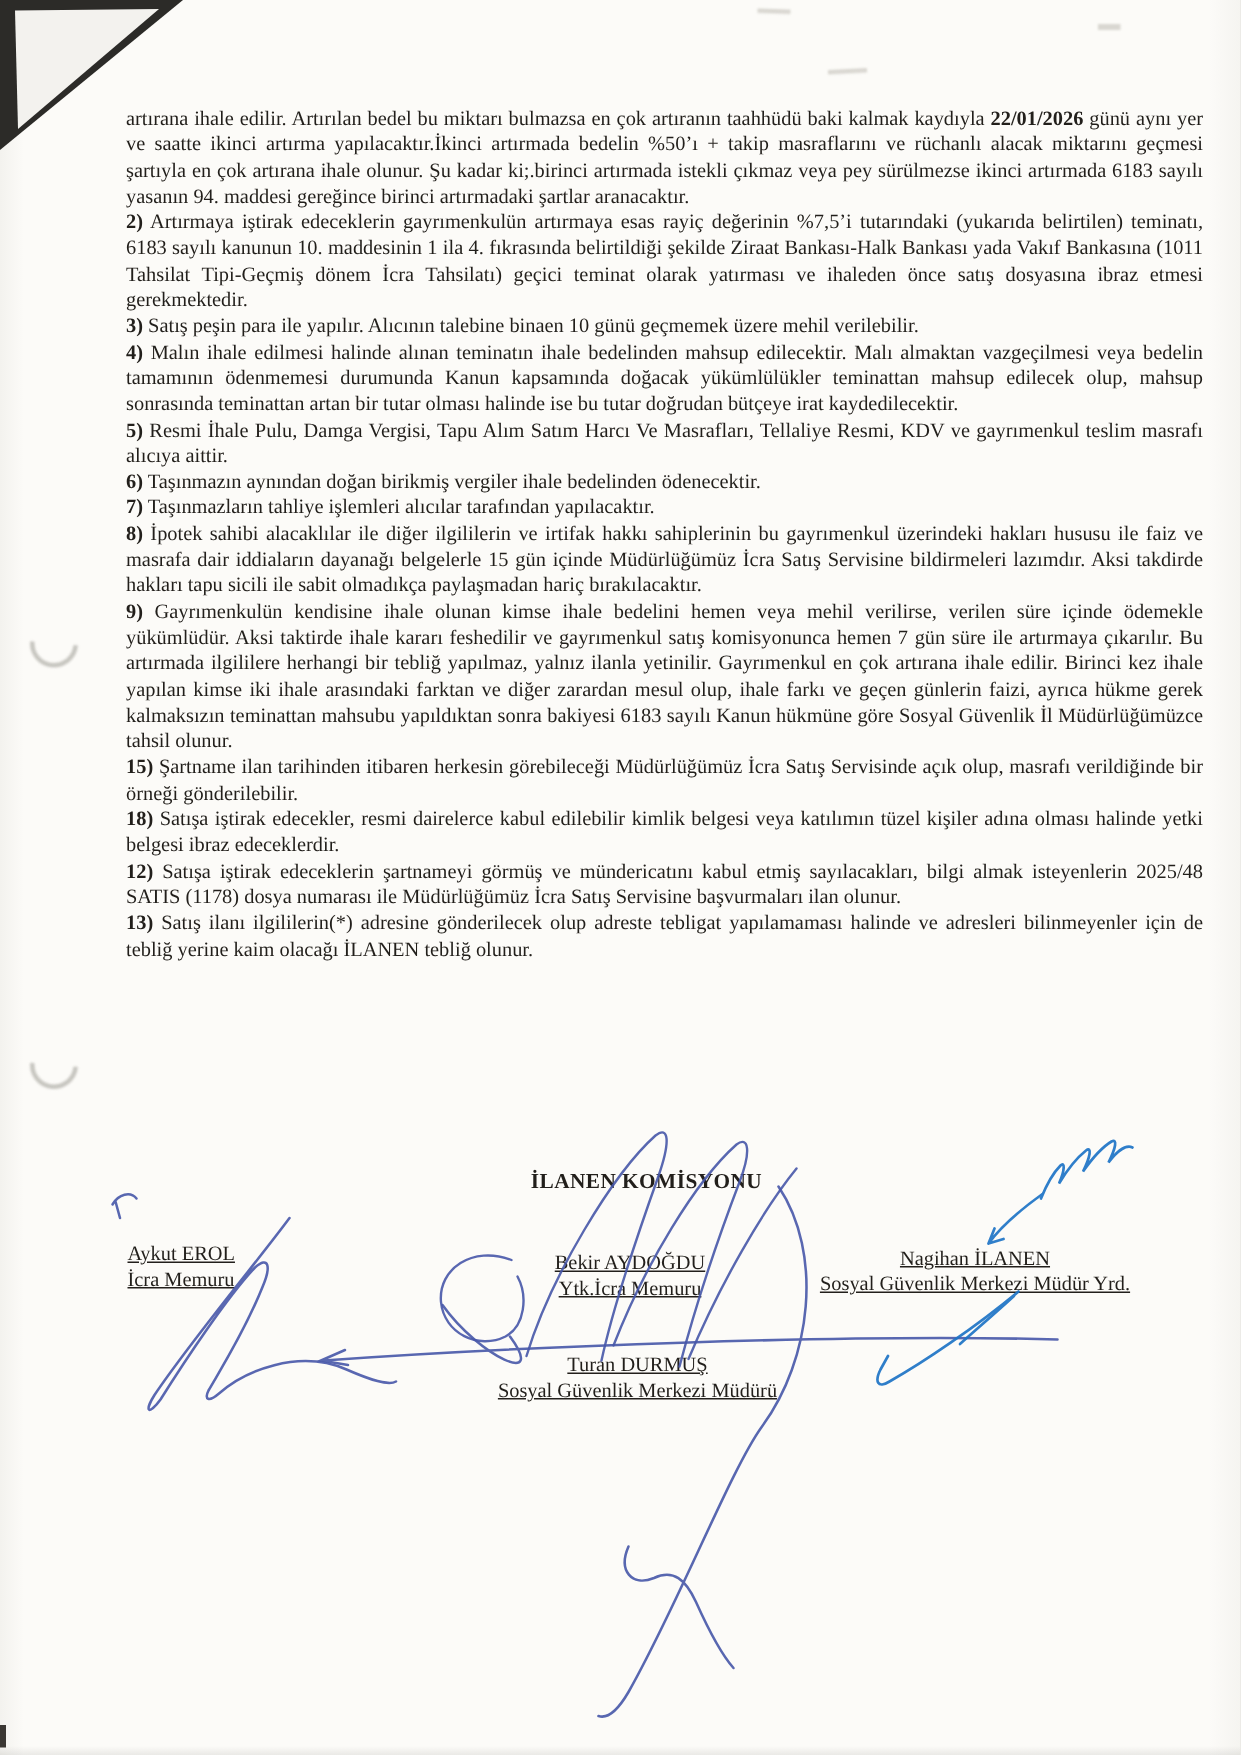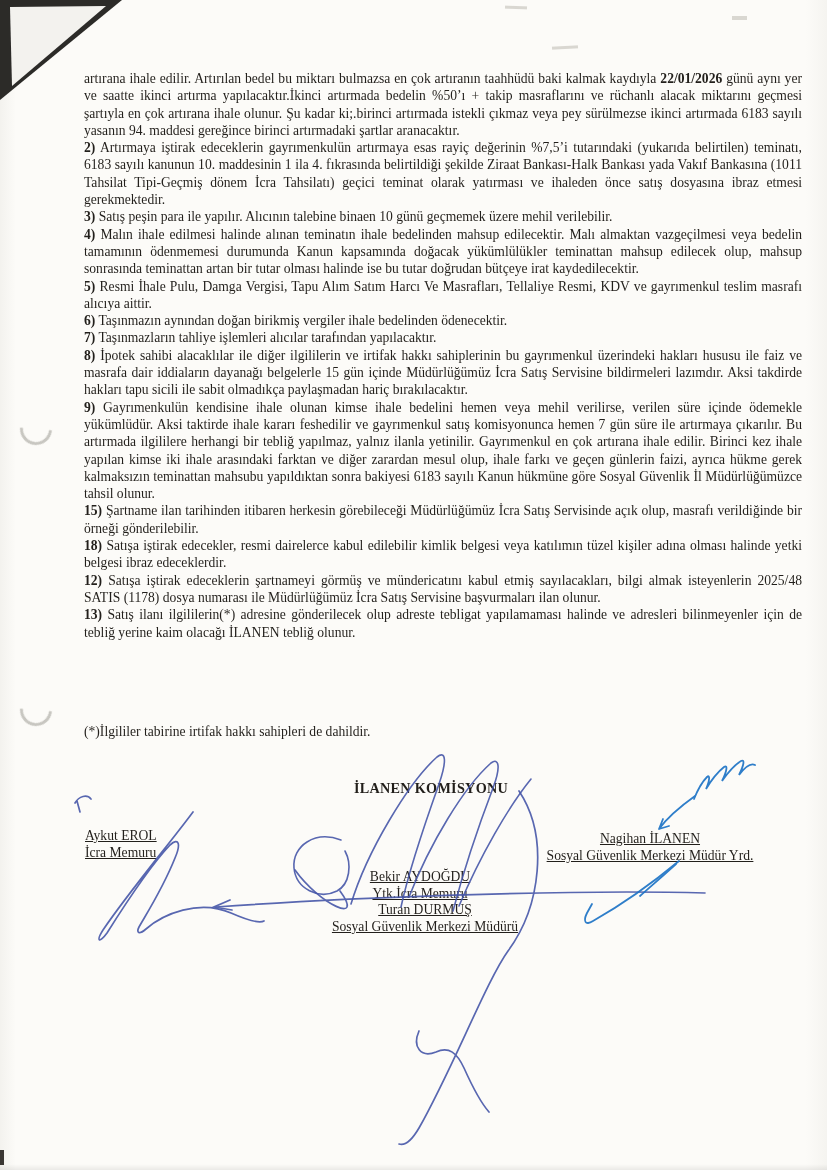--- a/index.html
+++ b/index.html
@@ -21,21 +21,21 @@
 
   .footnote{ position:absolute; left:84px; top:724px; font-size:13.6px; }
 
   .commission{ position:absolute; left:281px; top:780px; width:300px; text-align:center;
     font-weight:bold; font-size:14.2px; letter-spacing:.3px; }
 
   .sig{ position:absolute; font-size:13.6px; line-height:17px;text-decoration:underline; }
   .sig .nm{ display:block; }
   .sig .tt{ display:block; }
   .sig-a{ left:85px; top:827px; text-align:left; }
-  .sig-b{ left:320px; top:868px; width:200px; text-align:center; }
+  .sig-b{ left:320px; top:833px; width:200px; text-align:center; }
   .sig-c{ left:505px; top:830px; width:290px; text-align:center; }
   .sig-d{ left:285px; top:901px; width:280px; text-align:center; }
 
   .ink{ position:absolute; left:0; top:0; pointer-events:none; }
 
   .hole{ position:absolute; width:26px; height:26px; border-radius:50%;
     border:3px solid rgba(148,146,138,.5); border-top-color:transparent; border-right-color:transparent;
     transform:rotate(-40deg); filter:blur(.6px); }
   .hole-1{ left:20px; top:413px; }
   .hole-2{ left:20px; top:694px; }
@@ -75,21 +75,20 @@
     <p><span class="b">6)</span><span> Taşınmazın aynından doğan birikmiş vergiler ihale bedelinden ödenecektir.</span></p>
     <p><span class="b">7)</span><span> Taşınmazların tahliye işlemleri alıcılar tarafından yapılacaktır.</span></p>
     <p><span class="b">8)</span><span> İpotek sahibi alacaklılar ile diğer ilgililerin ve irtifak hakkı sahiplerinin bu gayrımenkul üzerindeki hakları hususu ile faiz ve masrafa dair iddiaların dayanağı belgelerle 15 gün içinde Müdürlüğümüz İcra Satış Servisine bildirmeleri lazımdır. Aksi takdirde hakları tapu sicili ile sabit olmadıkça paylaşmadan  hariç bırakılacaktır.</span></p>
     <p><span class="b">9)</span><span> Gayrımenkulün kendisine ihale olunan kimse ihale bedelini hemen veya mehil verilirse, verilen süre içinde ödemekle yükümlüdür. Aksi taktirde ihale kararı feshedilir ve gayrımenkul satış komisyonunca  hemen  7 gün süre ile artırmaya çıkarılır. Bu artırmada ilgililere herhangi bir tebliğ yapılmaz, yalnız ilanla yetinilir. Gayrımenkul en çok artırana ihale edilir. Birinci kez ihale yapılan kimse iki ihale arasındaki farktan ve diğer zarardan mesul olup, ihale farkı ve geçen günlerin faizi, ayrıca hükme gerek kalmaksızın teminattan mahsubu yapıldıktan sonra bakiyesi 6183 sayılı Kanun hükmüne göre Sosyal Güvenlik İl Müdürlüğümüzce tahsil olunur.</span></p>
     <p><span class="b">15)</span><span> Şartname ilan tarihinden itibaren herkesin görebileceği Müdürlüğümüz İcra Satış Servisinde açık olup, masrafı verildiğinde bir örneği gönderilebilir.</span></p>
     <p><span class="b">18)</span><span> Satışa iştirak edecekler, resmi dairelerce kabul edilebilir kimlik belgesi veya katılımın tüzel kişiler adına olması halinde yetki belgesi ibraz edeceklerdir.</span></p>
     <p><span class="b">12)</span><span> Satışa iştirak edeceklerin şartnameyi görmüş ve mündericatını kabul etmiş sayılacakları, bilgi almak isteyenlerin 2025/48 SATIS (1178) dosya numarası ile Müdürlüğümüz İcra Satış Servisine başvurmaları ilan olunur.</span></p>
     <p><span class="b">13)</span><span> Satış ilanı ilgililerin(*) adresine gönderilecek olup adreste tebligat yapılamaması halinde ve adresleri bilinmeyenler için de tebliğ yerine kaim olacağı İLANEN tebliğ olunur.</span></p>
   </div>
 
-  <div class="footnote">(*)İlgililer tabirine irtifak hakkı sahipleri de dahildir.</div>
 
   <div class="commission">İLANEN KOMİSYONU</div>
 
   <div class="sig sig-a">
     <span class="nm">Aykut EROL</span>
     <span class="tt">İcra Memuru</span>
   </div>
   <div class="sig sig-b">
     <span class="nm">Bekir AYDOĞDU</span>
     <span class="tt">Ytk.İcra Memuru</span>

